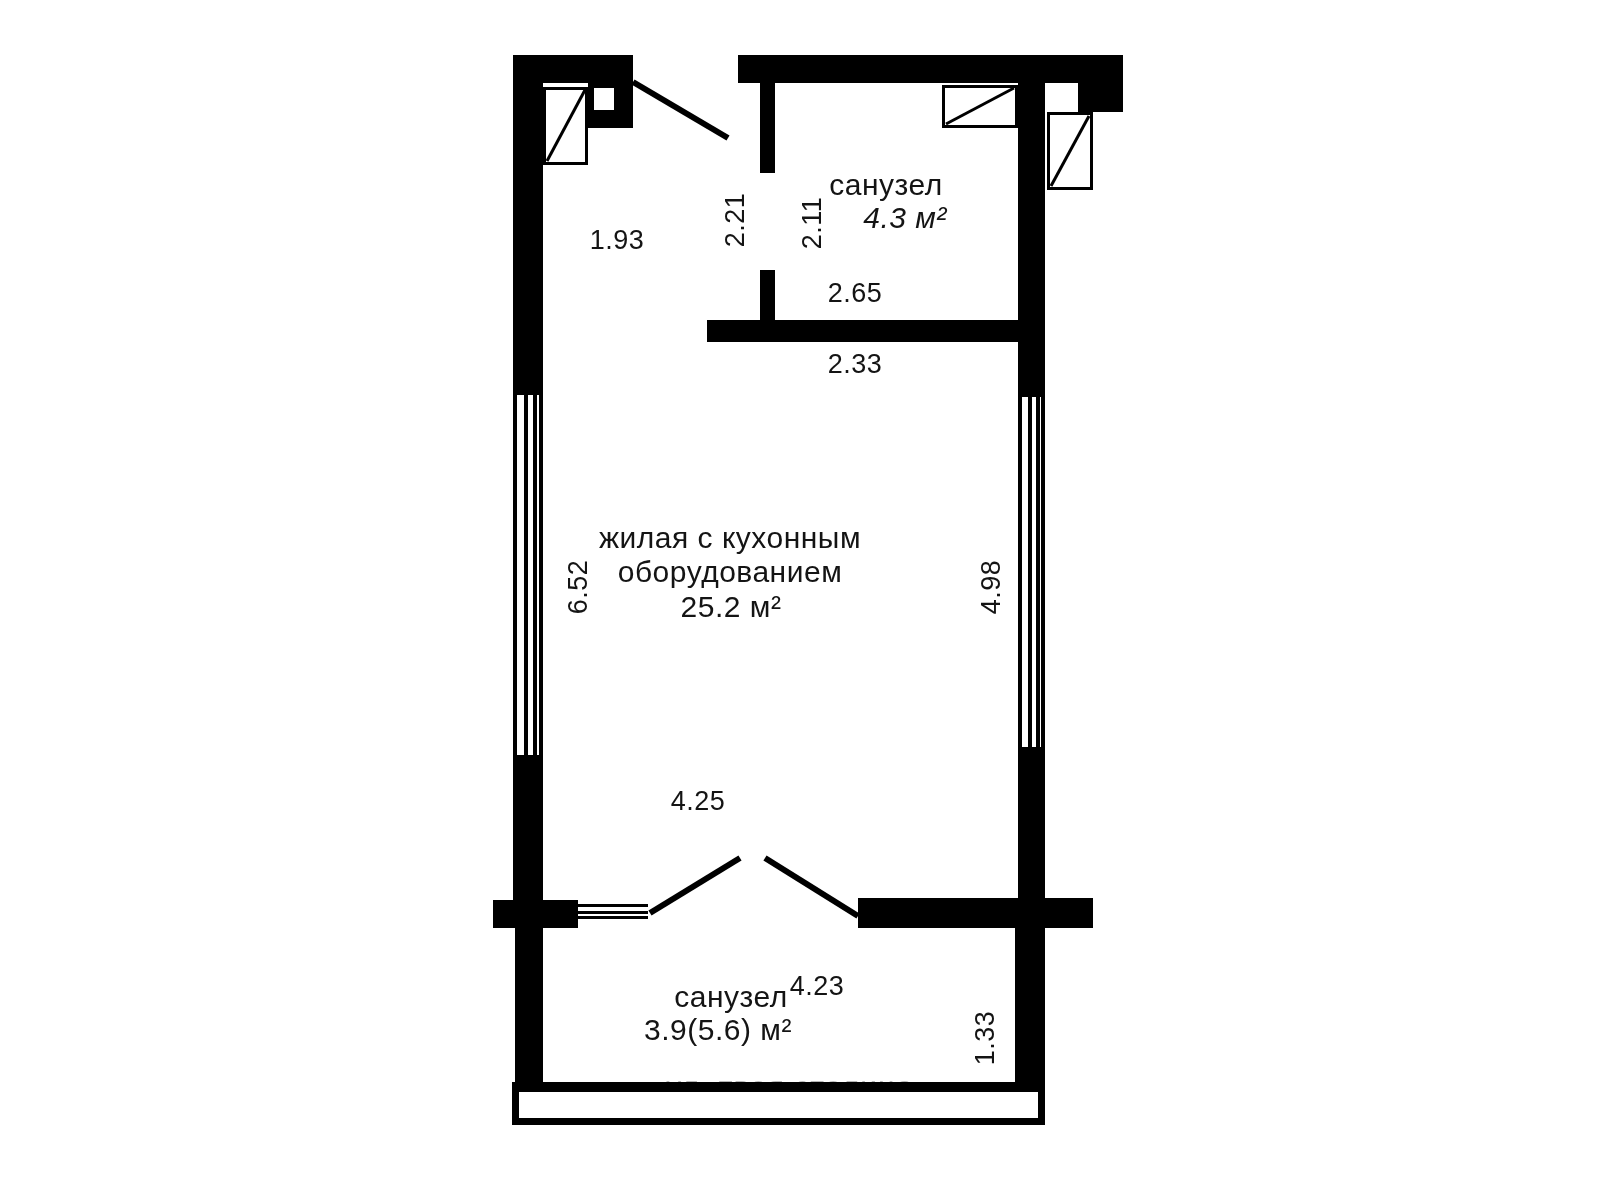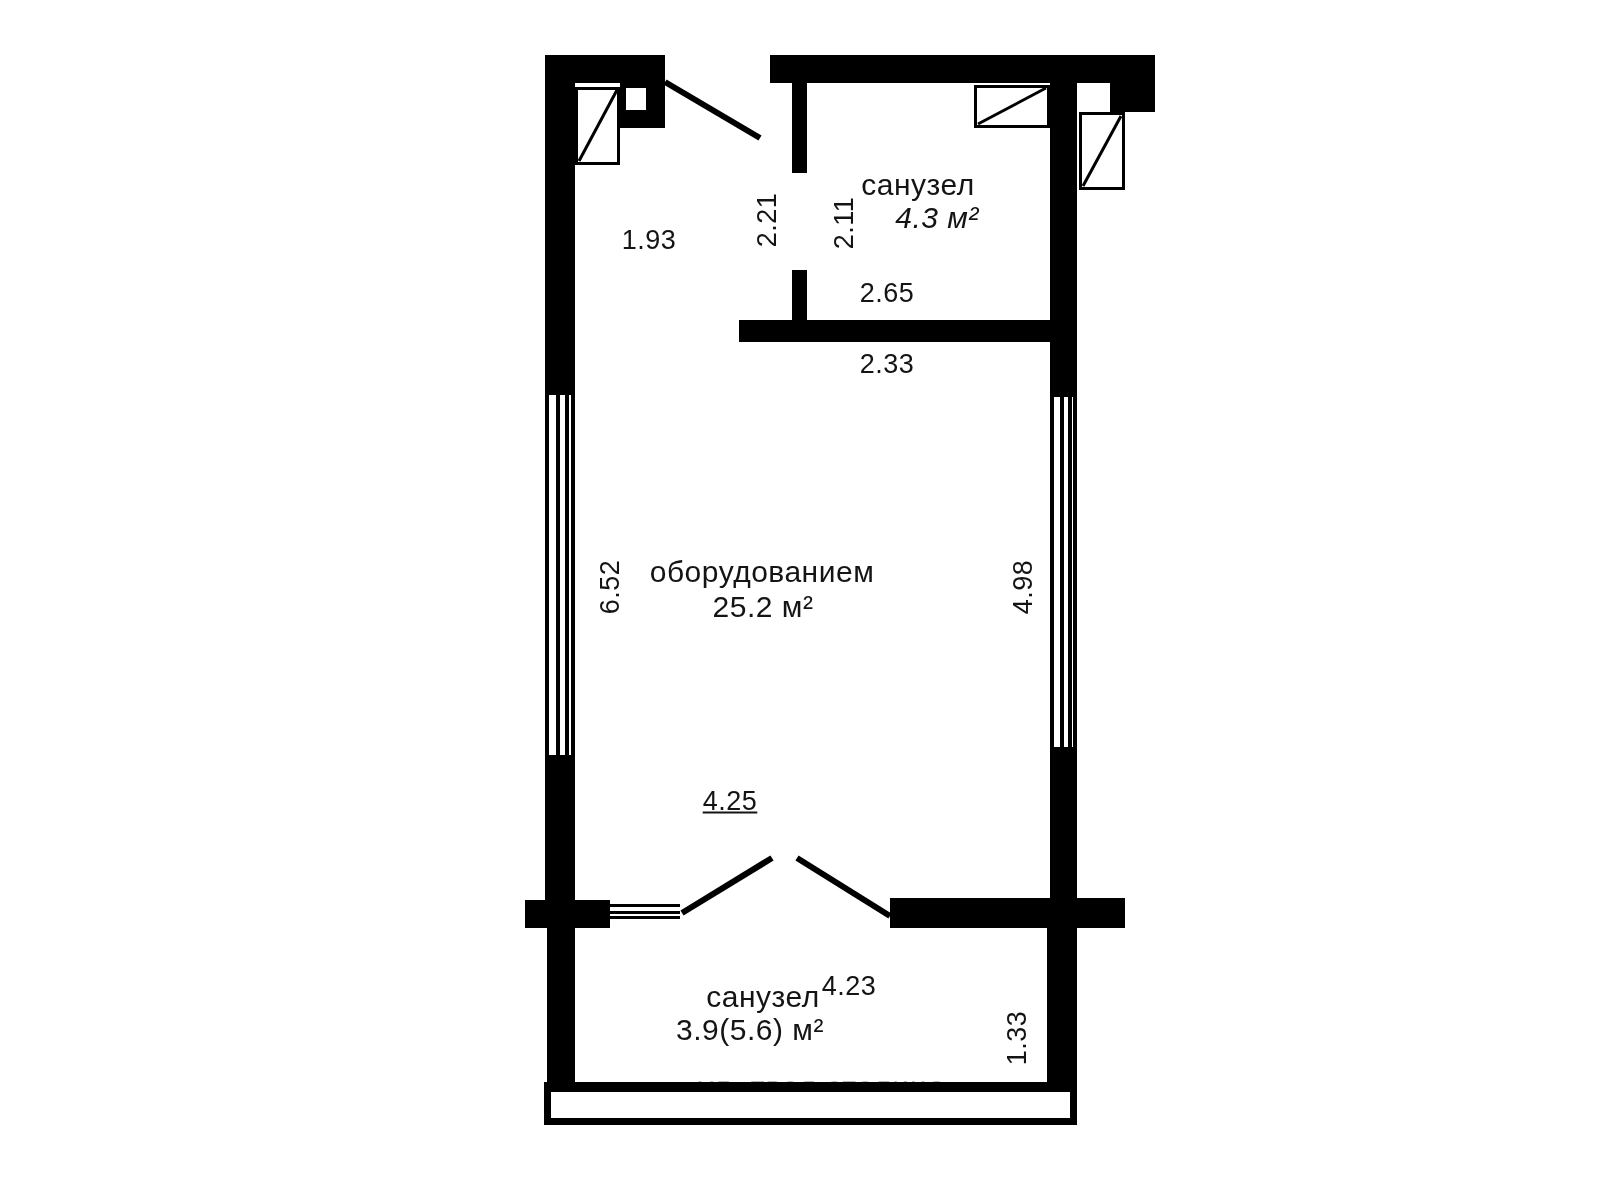--- a/index.html
+++ b/index.html
@@ -1,18 +1,18 @@
 <!DOCTYPE html>
 <html><head>
 <meta charset="utf-8">
 <style>
   html,body{margin:0;padding:0;background:#fff;}
   #canvas{
     position:relative;width:1312px;height:1200px;background:#ffffff;
-    overflow:hidden;font-family:"Liberation Sans",sans-serif;margin-left:32px;
+    overflow:hidden;font-family:"Liberation Sans",sans-serif;
   }
   .wall{position:absolute;background:#000;z-index:2;}
   .notch{position:absolute;background:#fff;z-index:3;}
   .vent{position:absolute;background:#fff;border:3px solid #000;box-sizing:border-box;z-index:2;}
   .win-v{position:absolute;background:#fff;border-left:4px solid #000;border-right:4px solid #000;box-sizing:border-box;z-index:2;}
   .win-v .bar{position:absolute;top:0;bottom:0;width:4px;background:#000;}
   .win-h{position:absolute;background:#fff;border-top:3px solid #000;border-bottom:3px solid #000;box-sizing:border-box;z-index:2;}
   .win-h .bar{position:absolute;left:0;right:0;height:3px;top:50%;margin-top:-1px;background:#000;}
   .glazing{position:absolute;background:#fff;border:7px solid #000;border-top-width:10px;box-sizing:border-box;z-index:2;}
   .lbl{
@@ -89,30 +89,31 @@
     <line x1="650" y1="913" x2="740" y2="858" stroke="#000" stroke-width="6"></line>
     <line x1="765" y1="858" x2="858" y2="916" stroke="#000" stroke-width="6"></line>
     <line x1="547" y1="161" x2="585" y2="90" stroke="#000" stroke-width="3"></line>
     <line x1="946" y1="124" x2="1014" y2="88" stroke="#000" stroke-width="3"></line>
     <line x1="1051" y1="186" x2="1089" y2="116" stroke="#000" stroke-width="3"></line>
   </svg>
 
   <div class="lbl room" style="left:886px;top:185px;">санузел</div>
   <div class="lbl room" style="left:905px;top:218px;font-style:italic;">4.3 м²</div>
 
+  <div class="lbl room" style="left:730px;top:538px;">жилая с кухонным</div>
   <div class="lbl room" style="left:730px;top:572px;">оборудованием</div>
   <div class="lbl room" style="left:731px;top:607px;">25.2 м²</div>
 
   <div class="lbl room" style="left:731px;top:997px;">санузел</div>
   <div class="lbl room" style="left:718px;top:1030px;">3.9(5.6) м²</div>
 
   <div class="lbl" style="left:617px;top:240px;">1.93</div>
   <div class="lbl rot" style="left:735px;top:220px;">2.21</div>
   <div class="lbl rot" style="left:812px;top:223px;">2.11</div>
   <div class="lbl" style="left:855px;top:293px;">2.65</div>
   <div class="lbl" style="left:855px;top:364px;">2.33</div>
   <div class="lbl rot" style="left:578px;top:587px;">6.52</div>
   <div class="lbl rot" style="left:991px;top:587px;">4.98</div>
-  <div class="lbl" style="left:698px;top:801px;text-decoration:underline;">4.25</div>
+  <div class="lbl" style="left:698px;top:801px;">4.25</div>
   <div class="lbl" style="left:817px;top:986px;">4.23</div>
   <div class="lbl rot" style="left:985px;top:1038px;">1.33</div>
 
 </div>
 
 </body></html>

